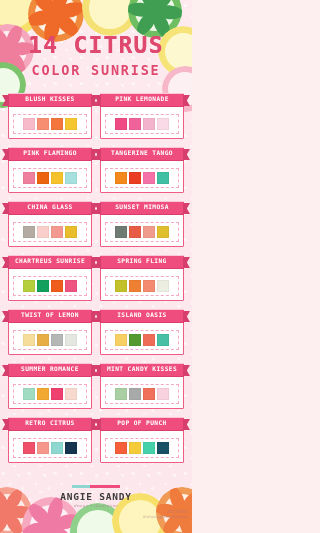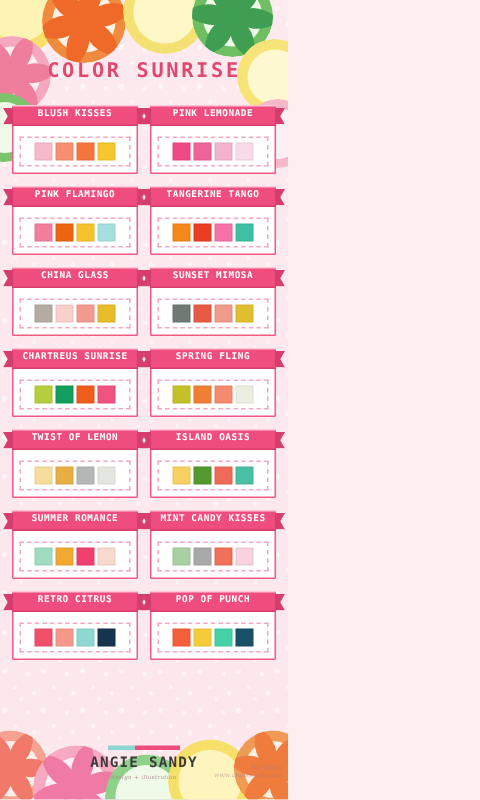--- a/index.html
+++ b/index.html
@@ -179,21 +179,20 @@
     height: 62px;
     z-index: 6;
   }
   .brand {
     position: absolute;
     left: 0;
     right: 0;
     top: 14px;
     text-align: center;
     z-index: 8;
-    margin-top: 12px;
   }
   .brand-rule {
     width: 48px;
     height: 3px;
     margin: 0 auto 4px auto;
     background: linear-gradient(90deg,#8fd6d2 0 38%, #ef4d7d 38% 100%);
   }
   .brand-name {
     font-family: "DejaVu Sans Mono", monospace;
     font-weight: bold;
@@ -312,20 +311,21 @@
     <div class="flesh" style="background:#fdf0e2;"></div>
     <div class="seg" style="background:#ef7b3c; transform:rotate(25deg) translate(-1px,-1px);"></div>
     <div class="seg" style="background:#ef7b3c; transform:rotate(85deg) translate(-1px,-1px);"></div>
     <div class="seg" style="background:#ef7b3c; transform:rotate(145deg) translate(-1px,-1px);"></div>
     <div class="seg" style="background:#ef7b3c; transform:rotate(205deg) translate(-1px,-1px);"></div>
     <div class="seg" style="background:#ef7b3c; transform:rotate(265deg) translate(-1px,-1px);"></div>
     <div class="seg" style="background:#ef7b3c; transform:rotate(325deg) translate(-1px,-1px);"></div>
   </div>
 
   <div class="header">
+    <div class="title-main">14 CITRUS</div>
     <div class="title-sub">COLOR  SUNRISE</div>
   </div>
 
   <div class="grid">
       <div class="palette">
         <div class="card">
           <div class="card-inner">
             <div class="swatch" title="#f7bacb" style="background: rgb(247, 186, 203);"></div>
             <div class="swatch" title="#f78e72" style="background: rgb(247, 142, 114);"></div>
             <div class="swatch" title="#f4763c" style="background: rgb(244, 118, 60);"></div>

